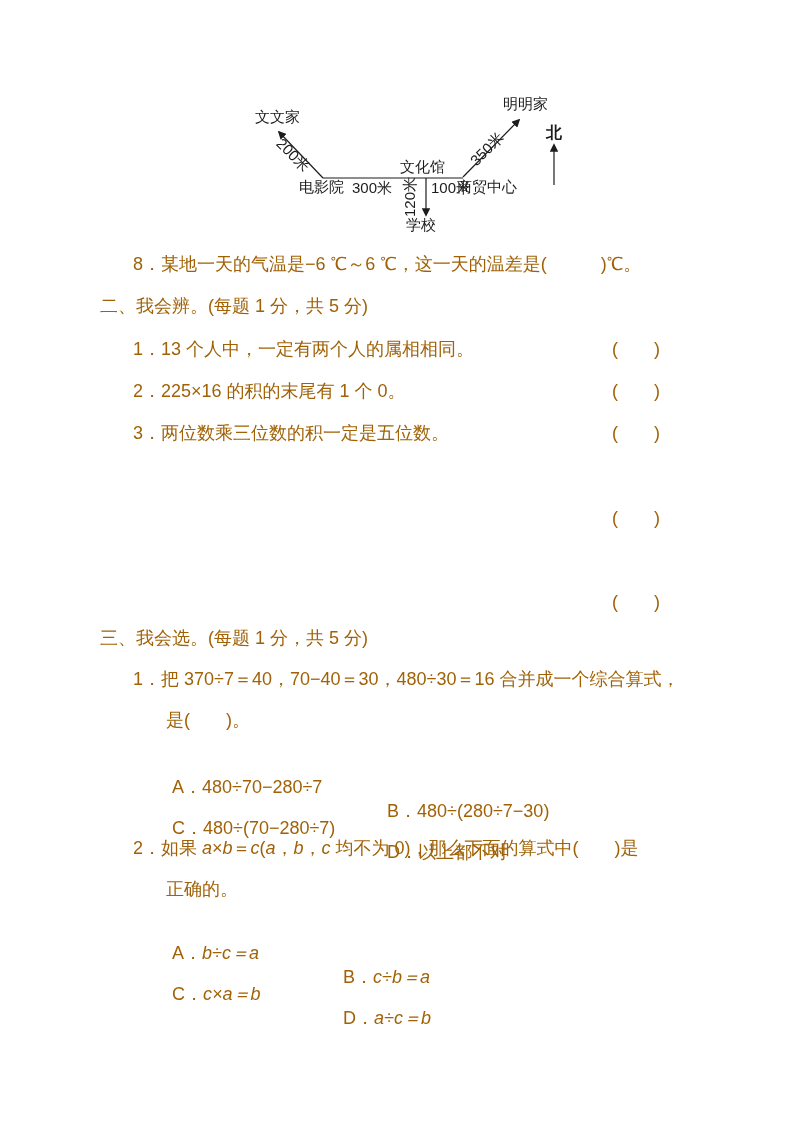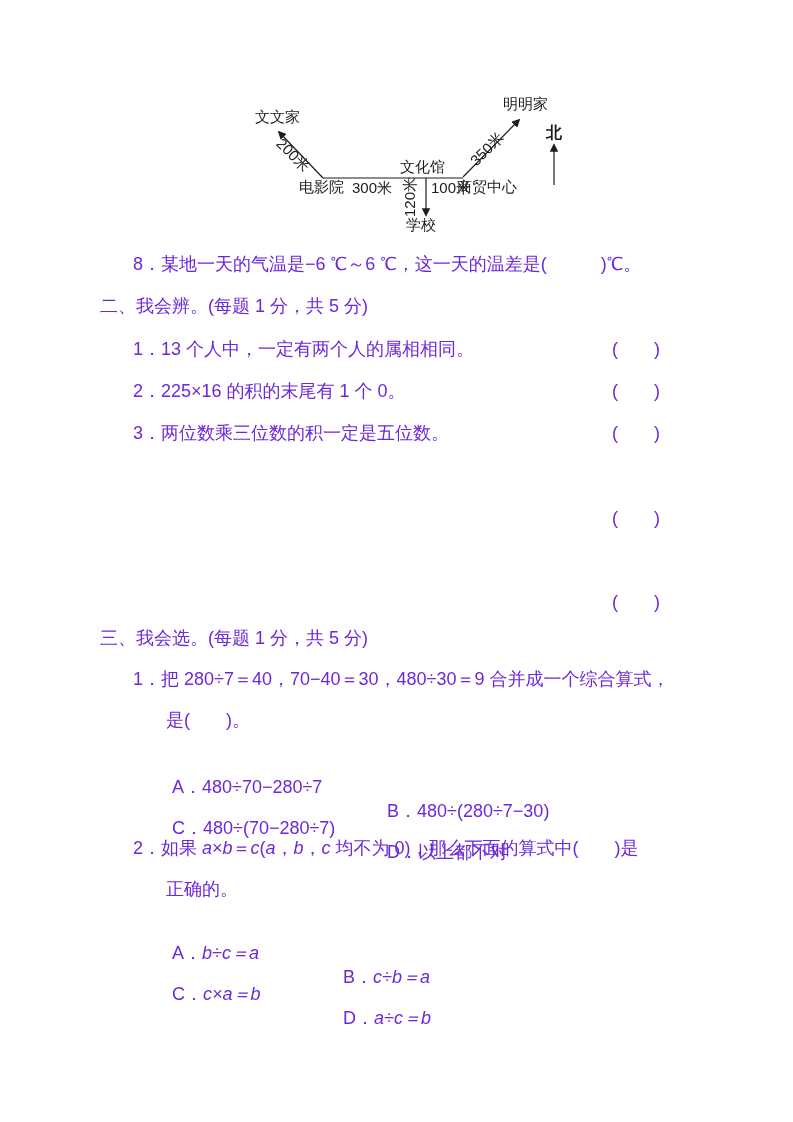--- a/index.html
+++ b/index.html
@@ -24,21 +24,21 @@
   .rot45 {transform:rotate(45deg);}
   .rotm45{transform:rotate(-45deg);}
   .rotm90{transform:rotate(-90deg);}
   .north-lbl{font-size:16px;font-weight:bold;}
   
   .line{
     position:absolute;
     font-size:18px;
     line-height:24px;
     white-space:pre;
-    color:#6d28d9;
+    color:#a16207;
   }
   .ans{left:612px;}
   .sec{left:100px;}
   .item{left:133px;}
   .cont{left:166px;}
   .optA{position:absolute;left:172px;white-space:pre;}
   .optB-q1{position:absolute;left:387px;white-space:pre;}
   .optB-q2{position:absolute;left:343px;white-space:pre;}
   .it{font-style:italic;}
   .opts-italic .opt-text{font-style:italic;}
@@ -86,21 +86,21 @@
 
   <div class="line item" style="top:421px">3．两位数乘三位数的积一定是五位数。</div>
   <div class="line ans" style="top:421px">(　　)</div>
 
   <div class="line ans" style="top:506px">(　　)</div>
 
   <div class="line ans" style="top:590px">(　　)</div>
 
   <div class="line sec" style="top:626px">三、我会选。(每题 1 分，共 5 分)</div>
 
-  <div class="line item" style="top:667px">1．把 280÷7＝40，70−40＝30，480÷30＝9 合并成一个综合算式，</div>
+  <div class="line item" style="top:667px">1．把 370÷7＝40，70−40＝30，480÷30＝16 合并成一个综合算式，</div>
   <div class="line cont" style="top:708px">是(　　)。</div>
 
   <div class="line" style="top:751px">
     <span class="optA"><span>A．</span><span class="opt-text">480÷70−280÷7</span></span>
     <span class="optB-q1"><span>B．</span><span class="opt-text">480÷(280÷7−30)</span></span>
   </div>
   <div class="line" style="top:792px">
     <span class="optA"><span>C．</span><span class="opt-text">480÷(70−280÷7)</span></span>
     <span class="optB-q1"><span>D．</span><span class="opt-text">以上都不对</span></span>
   </div>

